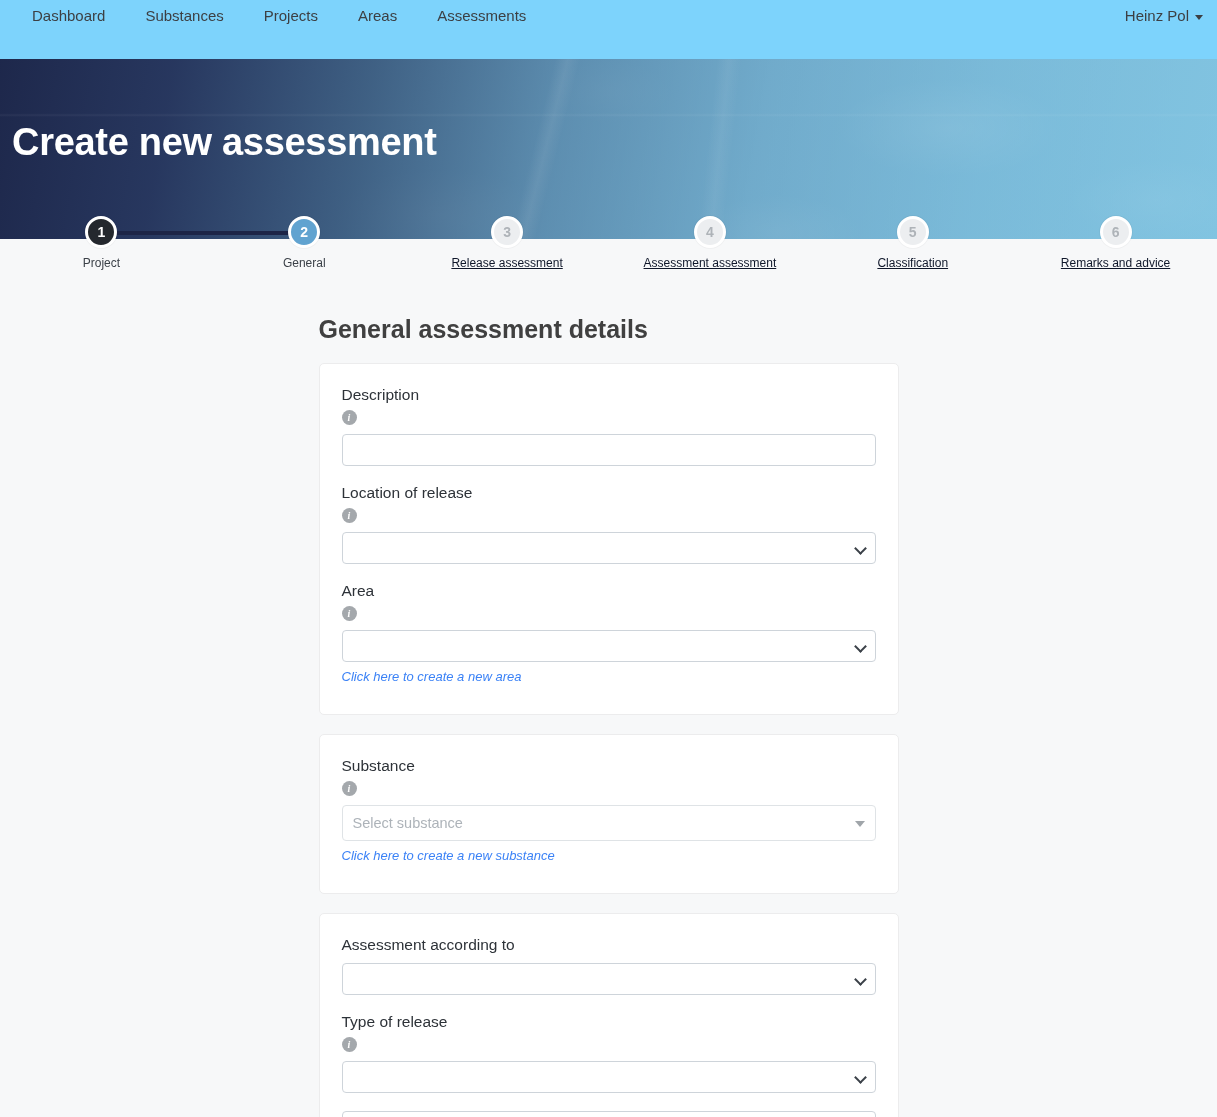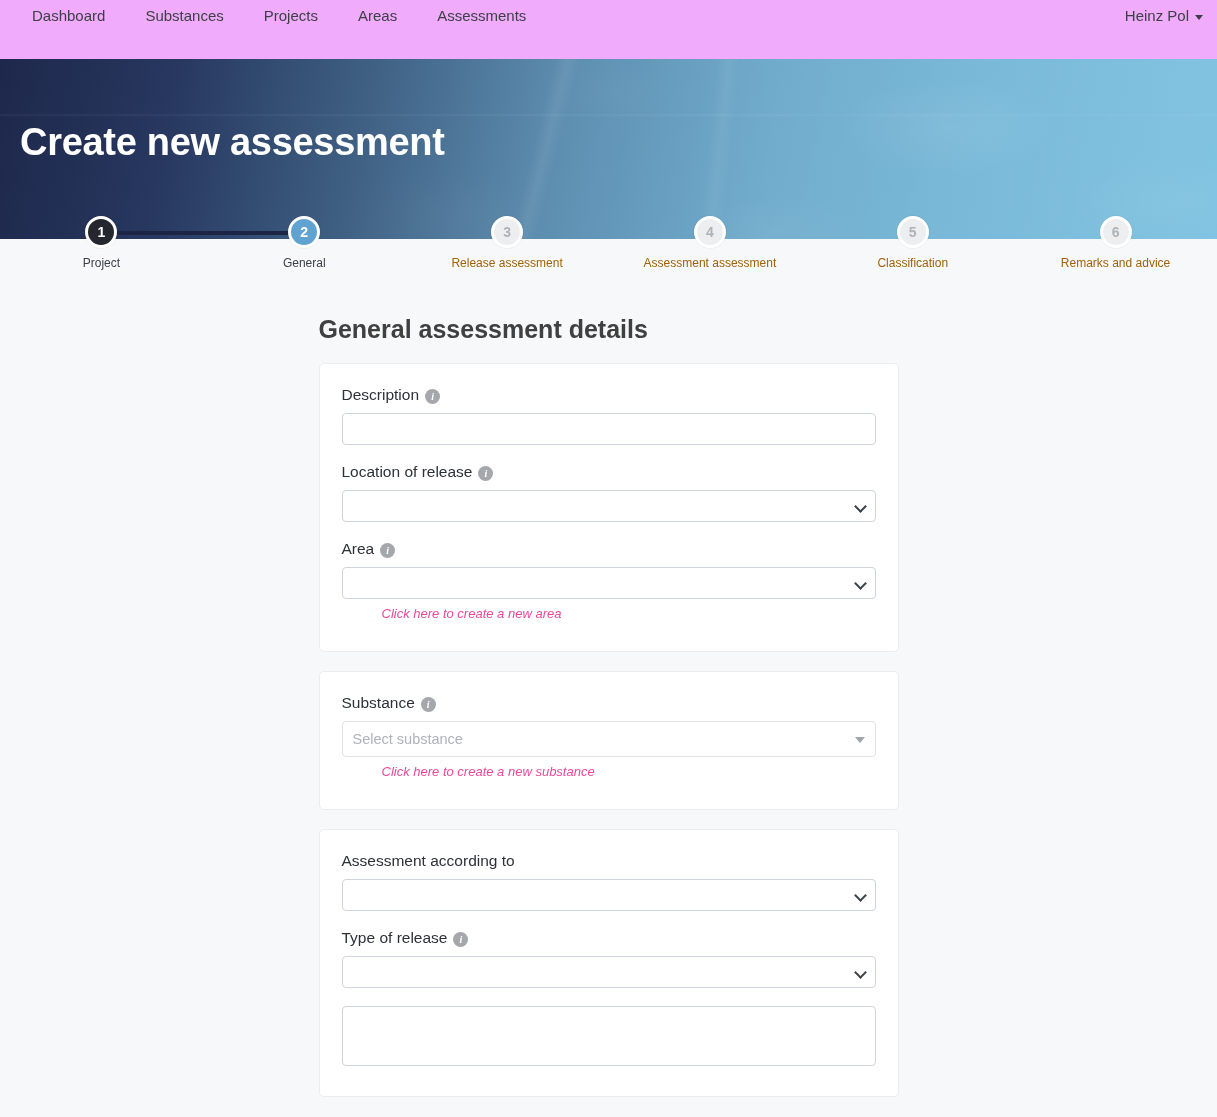--- a/index.html
+++ b/index.html
@@ -6,21 +6,21 @@
   html, body {
     width: 1217px; height: 1117px;
     background: #f7f8f9;
     font-family: "Liberation Sans", sans-serif;
     overflow: hidden;
   }
 
   
   .navbar {
     height: 59px;
-    background: #f0abfc;
+    background: #7dd3fc;
     display: flex;
     align-items: flex-start;
     padding: 6px 16px 0 16px;
     position: relative;
   }
   .nav-links { display: flex; align-items: center; }
   .nav-link {
     font-size: 15px;
     color: #3c3f43;
     padding: 0 20px;
@@ -81,21 +81,21 @@
   }
   .hero-lines {
     position: absolute; inset: 0;
     background:
       linear-gradient(104deg, rgba(255,255,255,0) 44%, rgba(255,255,255,.07) 45%, rgba(255,255,255,0) 46%),
       linear-gradient(96deg, rgba(255,255,255,0) 58%, rgba(255,255,255,.06) 59%, rgba(255,255,255,0) 60%),
       linear-gradient(180deg, rgba(255,255,255,0) 30%, rgba(255,255,255,.05) 31%, rgba(255,255,255,0) 32%);
   }
   .hero-title {
     position: absolute;
-    left: 20px; top: 62px;
+    left: 12px; top: 62px;
     font-size: 38px;
     font-weight: bold;
     color: #ffffff;
     letter-spacing: -0.3px;
     z-index: 3;
   }
 
   
   .stepper {
     position: relative;
@@ -139,21 +139,21 @@
   }
   .step.done .step-circle { background: #24282e; }
   .step.active .step-circle { background: #61a3d0; }
   .step.todo .step-circle { background: #eceef0; color: #aeb3b8; }
   .step-label {
     margin-top: 8px;
     font-size: 12px;
     color: #3b4148;
     white-space: nowrap;
   }
-  .step.todo .step-label { color: #a16207; }
+  .step.todo .step-label { color: #0f172a; text-decoration: underline; }
 
   
   .content { padding-top: 16px; }
   .page-title {
     width: 580px;
     margin: 0 auto;
     font-size: 25px;
     font-weight: bold;
     color: #404040;
     padding-left: 0;
@@ -163,25 +163,26 @@
     margin: 19px auto 0 auto;
     background: #ffffff;
     border: 1px solid #ececed;
     border-radius: 5px;
     padding: 22px 22px 26px 22px;
   }
   .field { margin-bottom: 4px; }
   .field + .field { margin-top: 18px; }
   .label {
     display: flex;
-    align-items: flex-end;
+    align-items: flex-start;
     gap: 6px;
     font-size: 15.5px;
     color: #2d3238;
     margin-bottom: 9px;
+    flex-direction: column;
   }
   .info-icon {
     width: 15px; height: 15px;
     border-radius: 50%;
     background: #a4a8ac;
     color: #ffffff;
     font-size: 10px;
     font-weight: bold;
     font-style: italic;
     font-family: "Liberation Serif", serif;
@@ -234,23 +235,22 @@
     margin-top: -2px;
     width: 0; height: 0;
     border-left: 5px solid transparent;
     border-right: 5px solid transparent;
     border-top: 6px solid #a0a5aa;
   }
   .helper {
     margin-top: 7px;
     font-size: 13px;
     font-style: italic;
-    color: #ec4899;
-    cursor: pointer;
-    margin-left: 40px;
+    color: #3b82f6;
+    cursor: pointer;
   }
   .image-box {
     width: 100%;
     height: 60px;
     border: 1px solid #ced4da;
     border-radius: 4px;
     background: #fff;
   }
 </style>
 </head>

